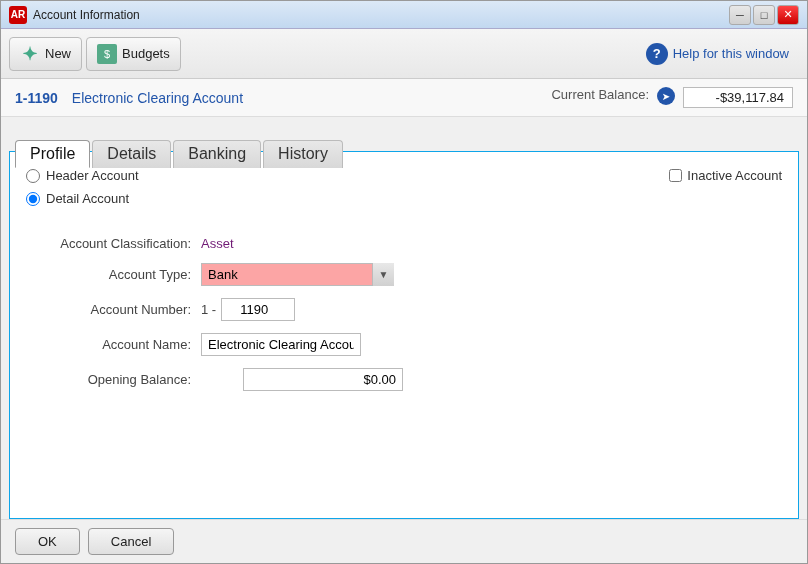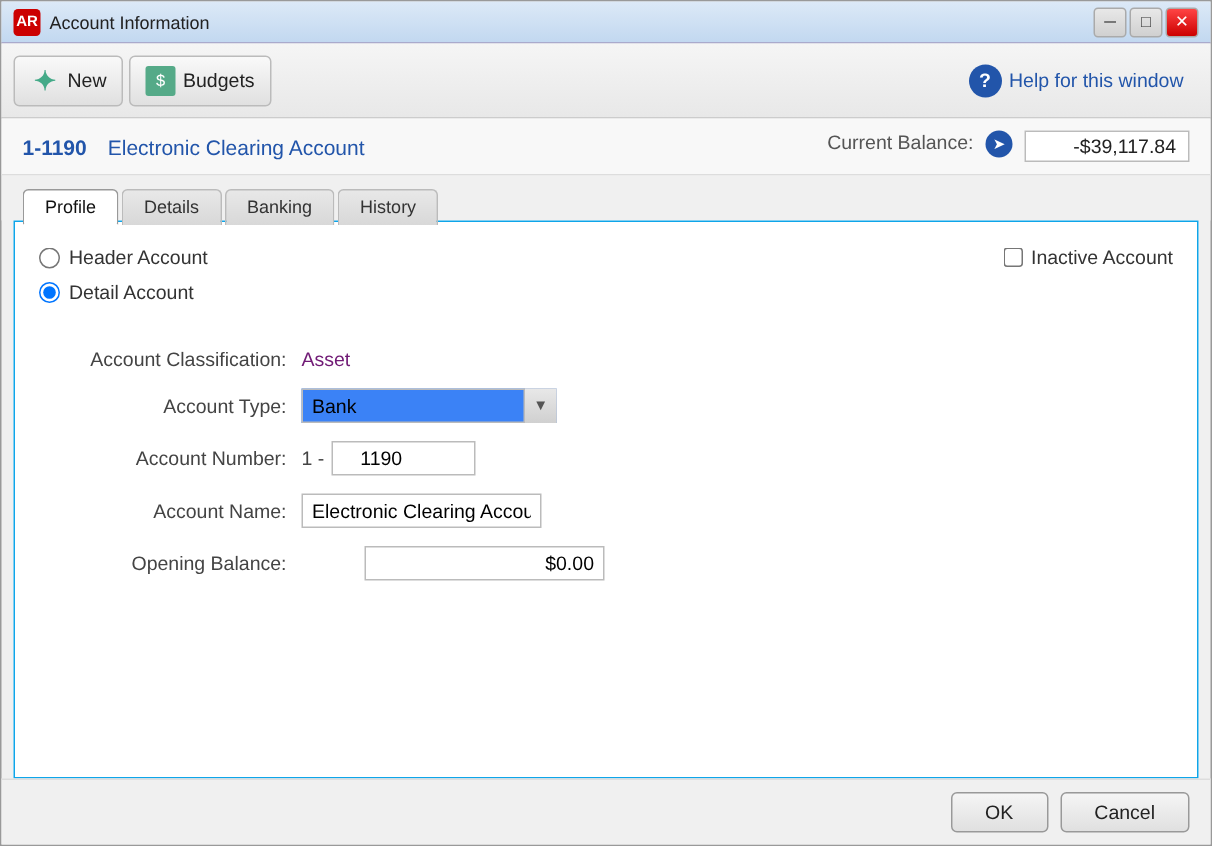--- a/index.html
+++ b/index.html
@@ -186,25 +186,25 @@
       background: #f0f0f0;
       gap: 2px;
       flex-shrink: 0;
     }
     .tab {
       padding: 4px 14px;
       border: 1px solid #bbb;
       border-bottom: none;
       background: linear-gradient(to bottom, #e8e8e8, #d8d8d8);
       cursor: pointer;
-      font-size: 12px;
+      font-size: 16px;
       color: #333;
       border-radius: 4px 4px 0 0;
       position: relative;
-      top: 3px;
+      top: 17px;
     }
     .tab.active {
       background: white;
       border-color: #999;
       color: #111;
       font-weight: 500;
       z-index: 2;
       border-bottom: 1px solid white;
     }
     .main-content {
@@ -272,24 +272,24 @@
       outline: none;
     }
     .select-wrapper {
       position: relative;
       display: inline-block;
     }
     .form-select {
       border: 1px solid #bbb;
       padding: 3px 24px 3px 6px;
       font-size: 13px;
-      background: #3b82f6;
+      background: #fca5a5;
       appearance: none;
       cursor: pointer;
-      width: 170px;
+      width: 193px;
       outline: none;
     }
     .select-arrow {
       position: absolute;
       right: 0;
       top: 0;
       bottom: 0;
       width: 22px;
       background: linear-gradient(to bottom, #e8e8e8, #d0d0d0);
       border-left: 1px solid #bbb;
@@ -303,33 +303,33 @@
     .account-number-row {
       display: flex;
       align-items: center;
       gap: 5px;
     }
     .prefix-text {
       font-size: 13px;
       color: #444;
     }
     .input-number {
-      width: 96px;
+      width: 74px;
       padding-left: 18px;
     }
     .input-name {
       width: 160px;
     }
     .input-balance {
       width: 160px;
       text-align: right;
     }
     .footer {
       display: flex;
-      justify-content: flex-end;
+      justify-content: flex-start;
       padding: 8px 14px;
       gap: 8px;
       background: #f0f0f0;
       border-top: 1px solid #ddd;
       flex-shrink: 0;
     }
     .footer-btn {
       padding: 5px 22px;
       border: 1px solid #999;
       background: linear-gradient(to bottom, #f5f5f5, #e0e0e0);

